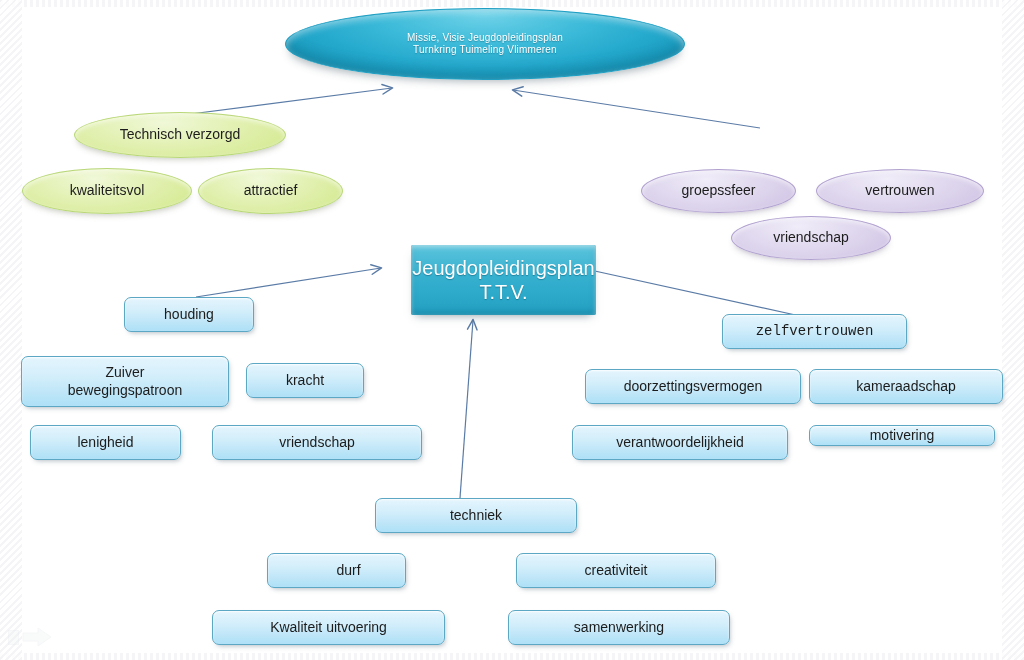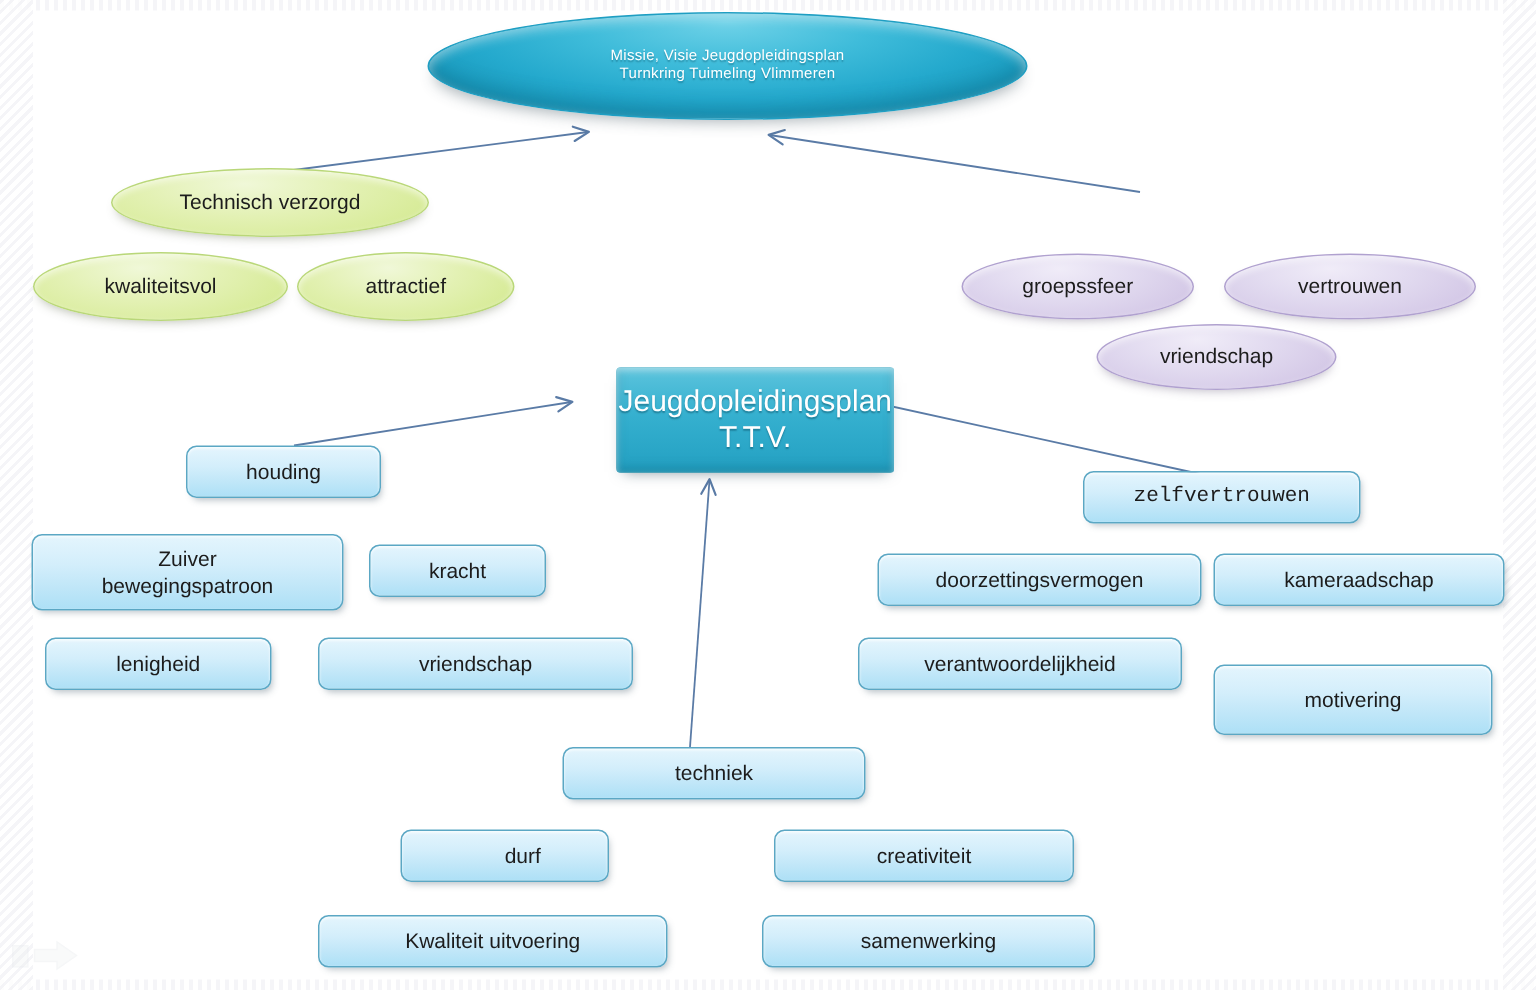--- a/index.html
+++ b/index.html
@@ -219,21 +219,21 @@
   </div>
   <div class="node box-blue" style="left:572px;top:369px;width:216px;height:35px;margin-left:13px;">
     <span>doorzettingsvermogen</span>
   </div>
   <div class="node box-blue" style="left:809px;top:369px;width:194px;height:35px;">
     <span>kameraadschap</span>
   </div>
   <div class="node box-blue" style="left:572px;top:425px;width:216px;height:35px;">
     <span>verantwoordelijkheid</span>
   </div>
-  <div class="node box-blue" style="left:809px;top:443px;width:186px;height:47px;">
+  <div class="node box-blue" style="left:809px;top:425px;width:186px;height:21px;">
     <span>motivering</span>
   </div>
 
   <div class="node box-blue" style="left:375px;top:498px;width:202px;height:35px;">
     <span>techniek</span>
   </div>
   <div class="node box-blue" style="left:267px;top:553px;width:139px;height:35px;padding-left:24px;">
     <span>durf</span>
   </div>
   <div class="node box-blue" style="left:516px;top:553px;width:200px;height:35px;">

